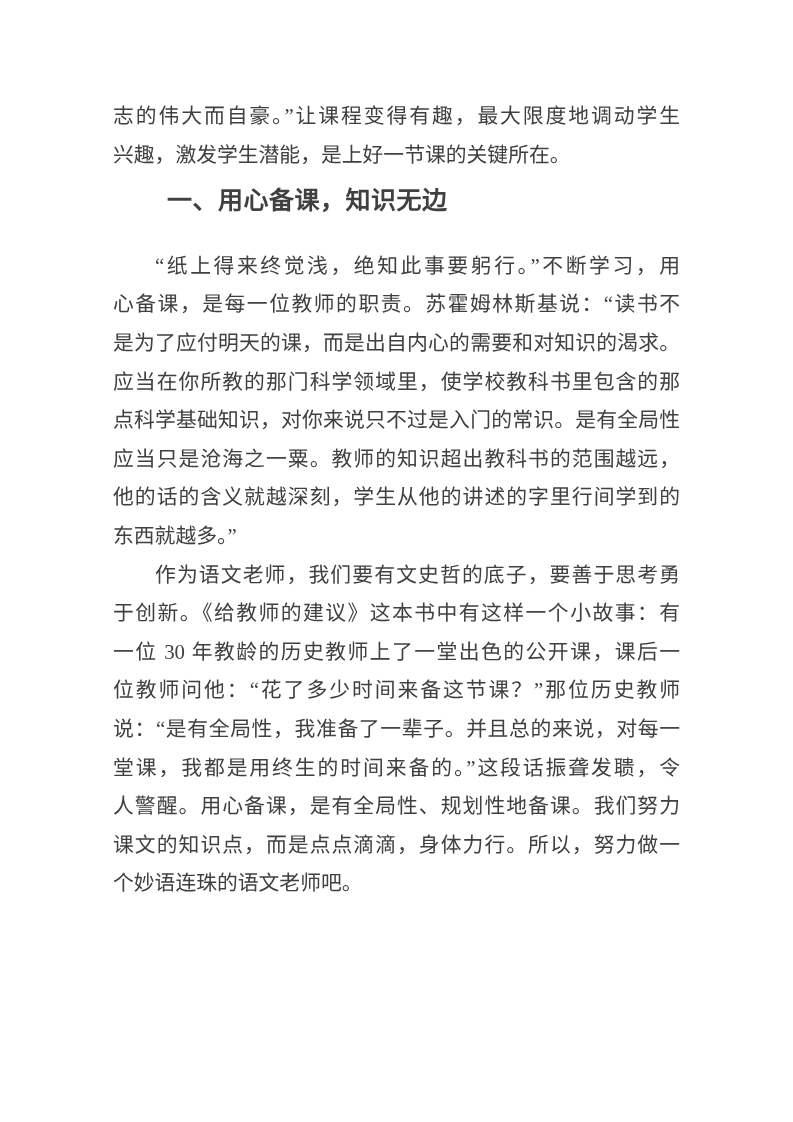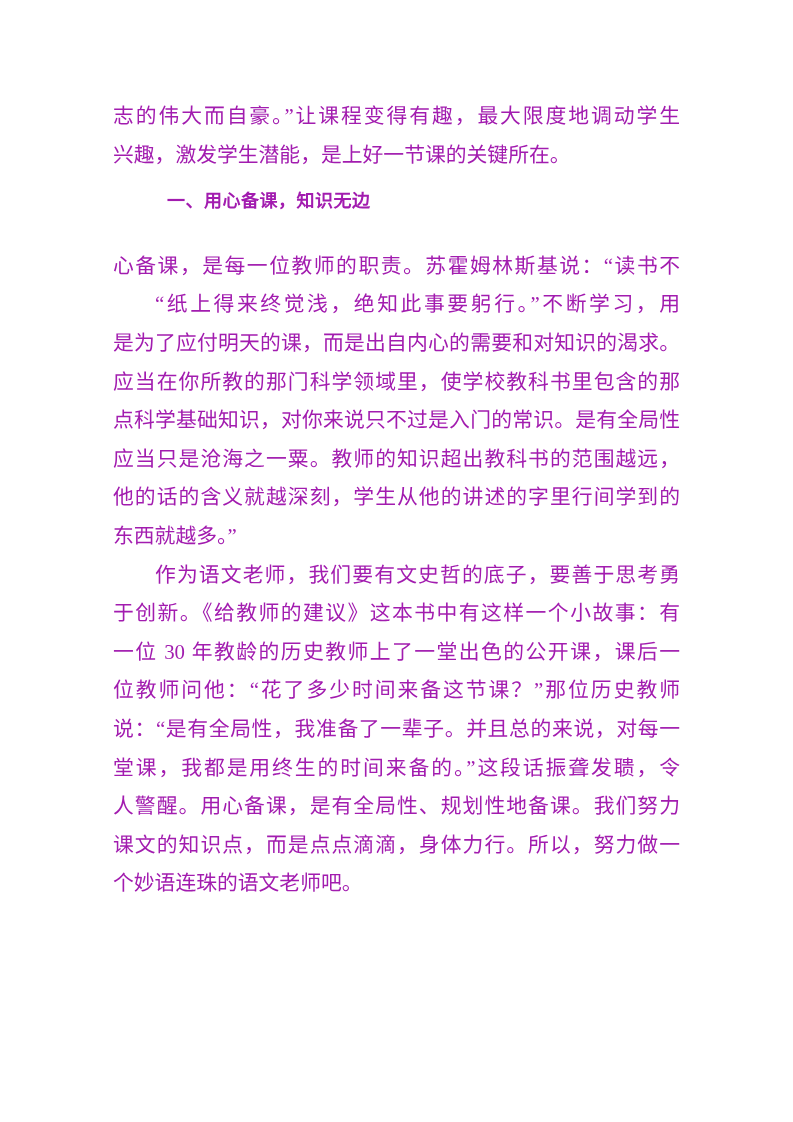--- a/index.html
+++ b/index.html
@@ -7,21 +7,21 @@
     padding: 0;
     background: #ffffff;
   }
   .page {
     position: relative;
     width: 793px;
     height: 1122px;
     background: #ffffff;
     overflow: hidden;
     font-family: "Liberation Serif", "DejaVu Serif", serif;
-    color: #a21caf;
+    color: #404040;
   }
   .content {
     position: absolute;
     top: 97px;
     left: 113px;
     width: 567px;
   }
   .paragraph {
     margin: 0;
     padding: 0;
@@ -42,42 +42,42 @@
   }
   .line.indent {
     padding-left: 42px;
   }
   .paragraph.heading {
     margin-top: 8px;
     margin-bottom: 26px;
   }
   .paragraph.heading .line {
     font-weight: 700;
-    font-size: 18px;
+    font-size: 25px;
     padding-left: 54px;
     text-align: left;
     text-align-last: left;
     letter-spacing: 0.5px;
   }
 </style>
 </head>
 <body>
 
 <div class="page">
   <div class="content">
       <div class="paragraph body">
         <div class="line">志的伟大而自豪。”让课程变得有趣，最大限度地调动学生</div>
         <div class="line last">兴趣，激发学生潜能，是上好一节课的关键所在。</div>
       </div>
       <div class="paragraph heading">
         <div class="line last">一、用心备课，知识无边</div>
       </div>
       <div class="paragraph body">
+        <div class="line indent">“纸上得来终觉浅，绝知此事要躬行。”不断学习，用</div>
         <div class="line">心备课，是每一位教师的职责。苏霍姆林斯基说：“读书不</div>
-        <div class="line indent">“纸上得来终觉浅，绝知此事要躬行。”不断学习，用</div>
         <div class="line">是为了应付明天的课，而是出自内心的需要和对知识的渴求。</div>
         <div class="line">应当在你所教的那门科学领域里，使学校教科书里包含的那</div>
         <div class="line">点科学基础知识，对你来说只不过是入门的常识。是有全局性</div>
         <div class="line">应当只是沧海之一粟。教师的知识超出教科书的范围越远，</div>
         <div class="line">他的话的含义就越深刻，学生从他的讲述的字里行间学到的</div>
         <div class="line last">东西就越多。”</div>
       </div>
       <div class="paragraph body">
         <div class="line indent">作为语文老师，我们要有文史哲的底子，要善于思考勇</div>
         <div class="line">于创新。《给教师的建议》这本书中有这样一个小故事：有</div>

